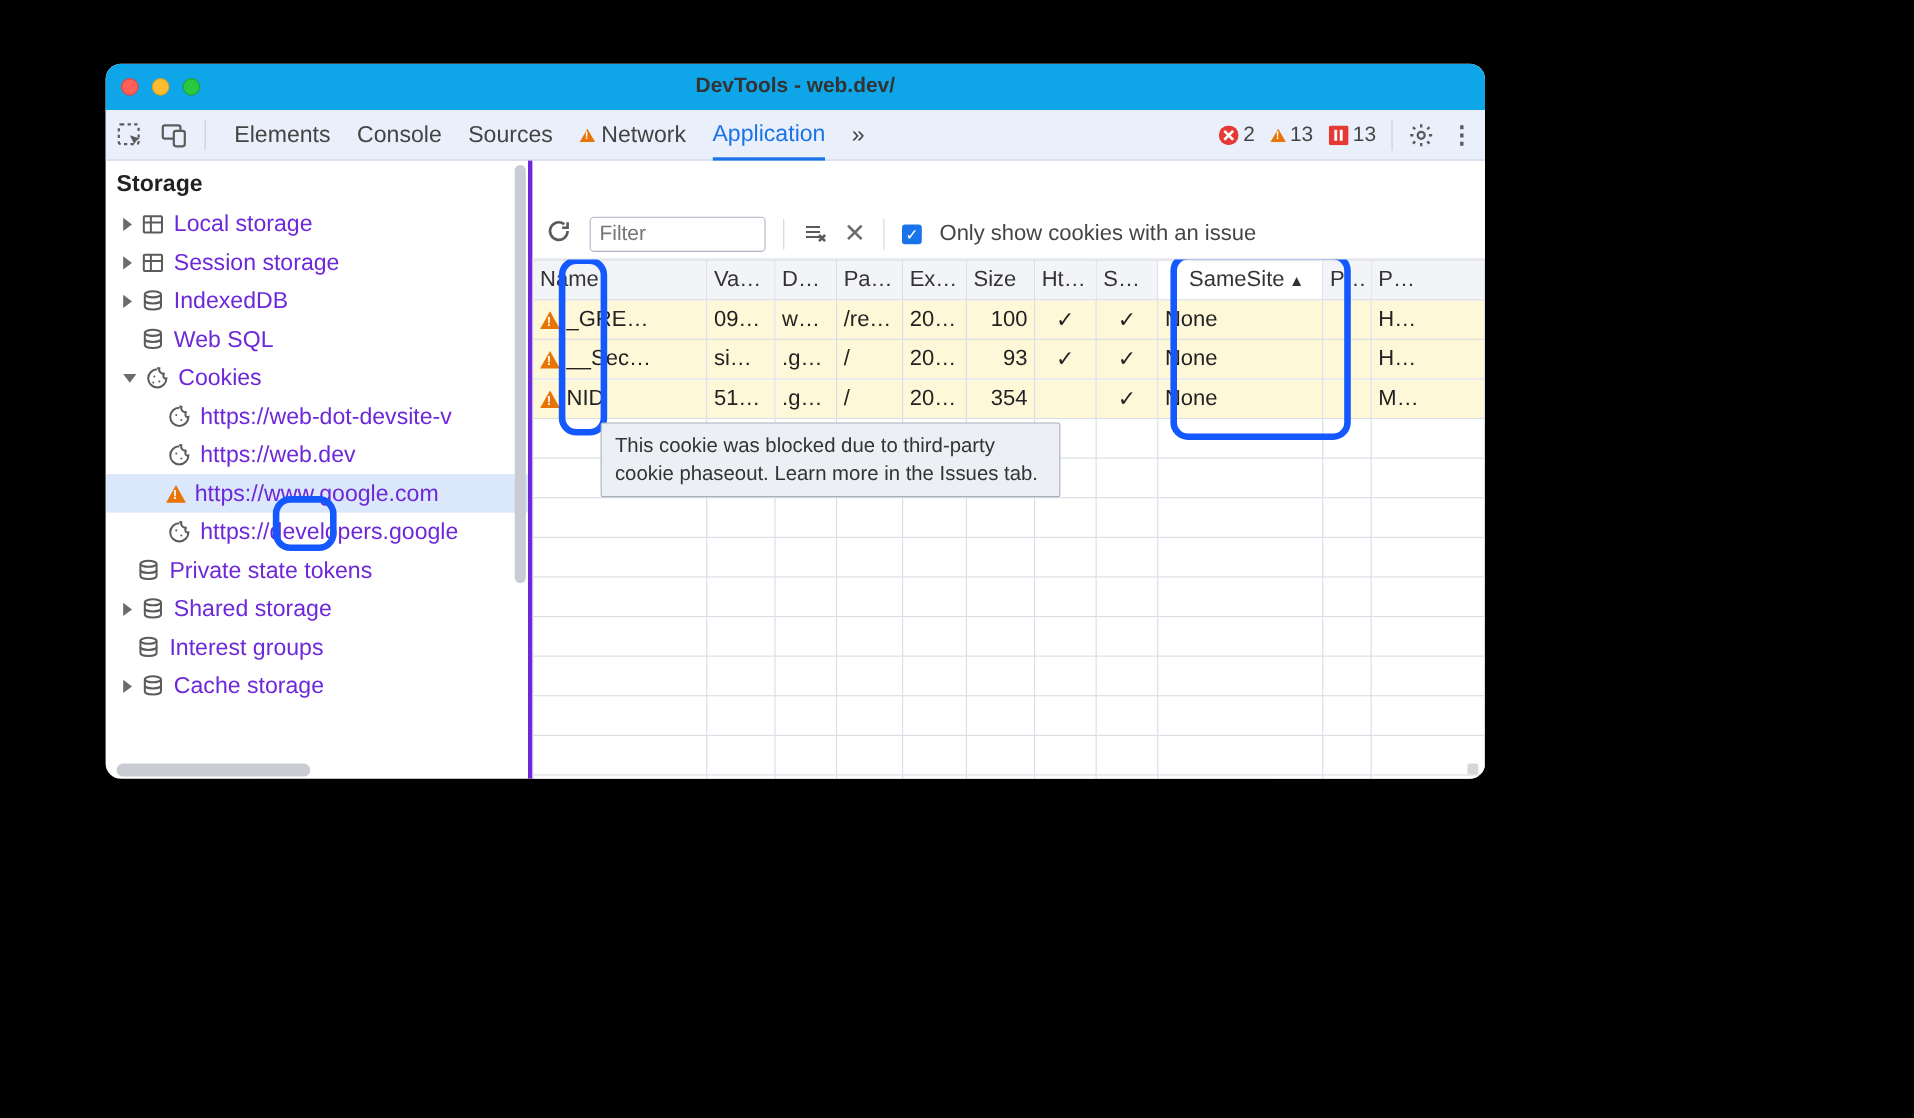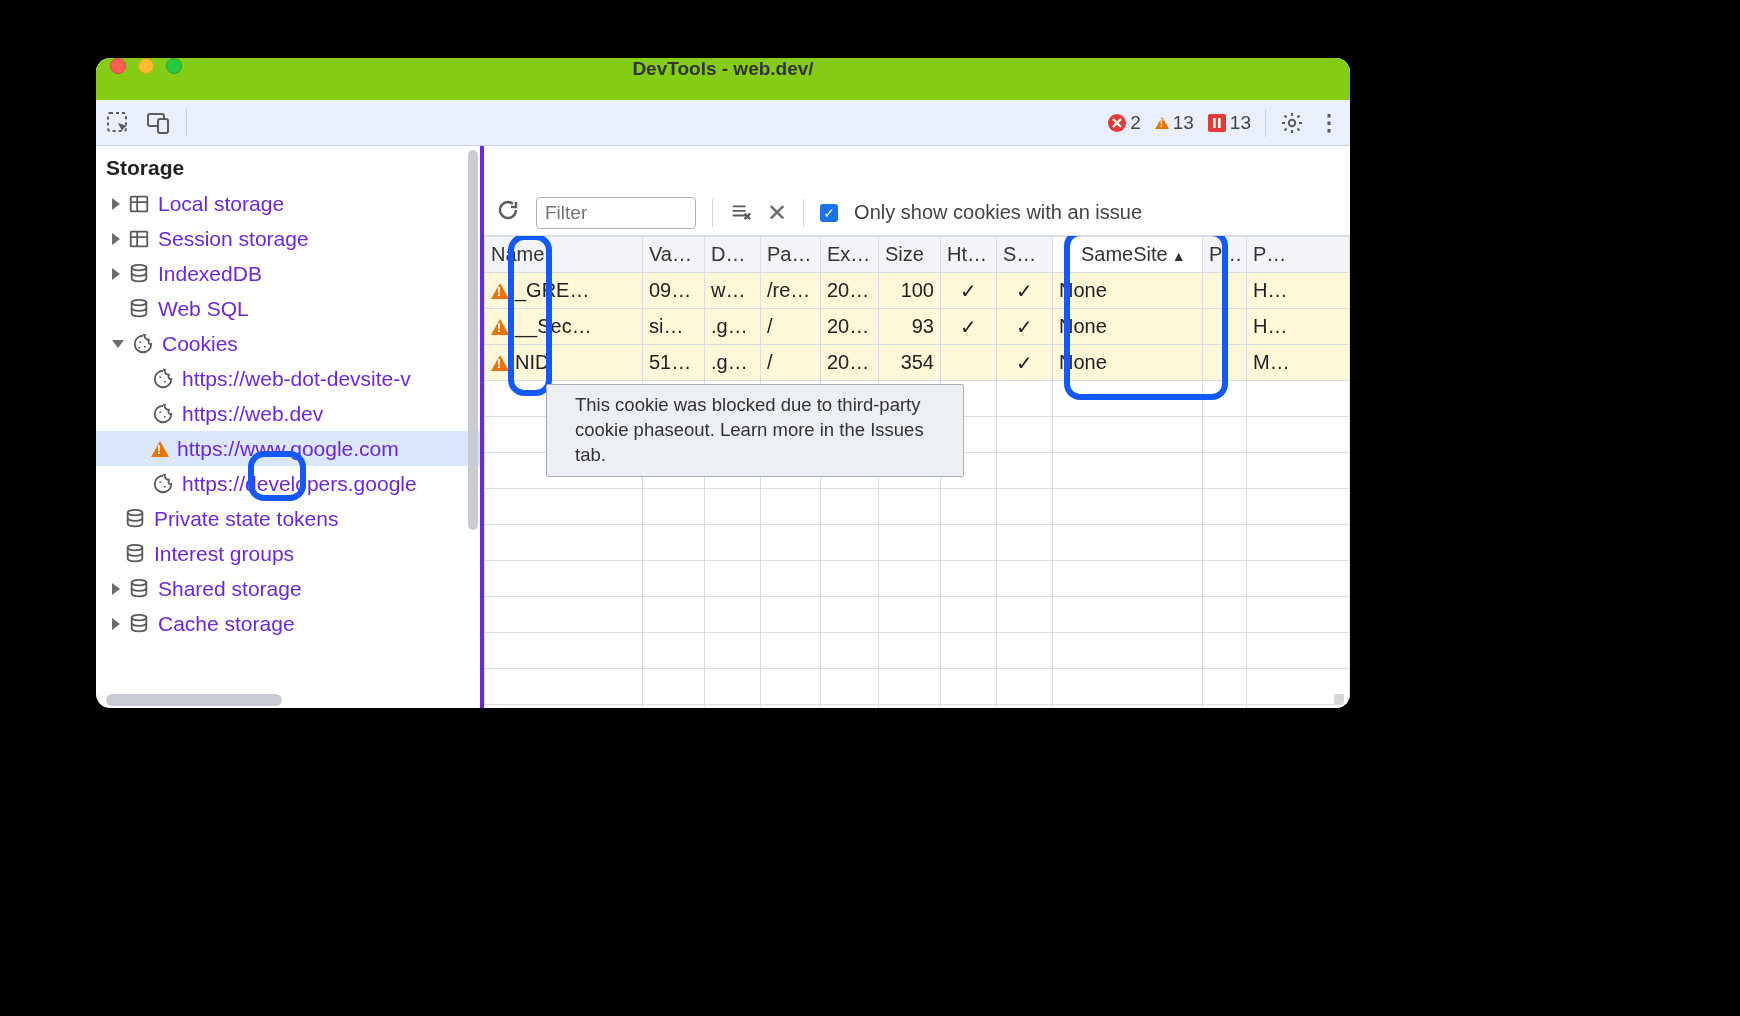--- a/index.html
+++ b/index.html
@@ -6,21 +6,21 @@
   html, body { height: 100%; background: #000; font-family: "Helvetica Neue", Arial, sans-serif; font-size: 22.5px; }
   .stage { position: relative; width: 1740px; height: 1016px; background: #000; }
   .window {
     position: absolute; left: 96px; top: 58px; width: 1254px; height: 650px;
     background: #fff; border-radius: 14px; box-shadow: 0 30px 70px rgba(0,0,0,.45);
     overflow: hidden; display: flex; flex-direction: column;
   }
 
   
   .titlebar {
-    height: 42px; background: #84cc16; display: flex; align-items: flex-start; padding: 0 14px; position: relative; flex-shrink: 0;
+    height: 42px; background: #0ea5e9; display: flex; align-items: center; padding: 0 14px; position: relative; flex-shrink: 0;
     border-top-left-radius: 14px; border-top-right-radius: 14px;
   }
   .traffic { display: flex; gap: 12px; }
   .traffic .dot { width: 16px; height: 16px; border-radius: 50%; }
   .t-red { background: #ff5f57; border: 1px solid #e0443e; }
   .t-yel { background: #febc2e; border: 1px solid #dda022; }
   .t-grn { background: #28c840; border: 1px solid #1ea531; }
   .title { position: absolute; left: 50%; transform: translateX(-50%); font-weight: 600; font-size: 19px; color: #333; }
 
   
@@ -73,21 +73,21 @@
   .name-cell { display:flex; align-items:center; gap:6px; }
   .check { text-align:center !important; }
   .size-col { text-align:right !important; }
 
   
   .ring { position:absolute; border:6px solid #1458ff; border-radius:16px; pointer-events:none; }
 
   
   .tooltip {
     position:absolute; left:62px; top:148px; width:418px; background:#eceff3;
-    border:1px solid #aab0ba; color:#333; font-size:18.5px; padding:8px 28px; line-height:1.35; z-index:5; border-radius:2px;
+    border:1px solid #aab0ba; color:#333; font-size:18.5px; padding:8px 12px; line-height:1.35; z-index:5; border-radius:2px;
   }
 
   
   .tri-warn { width:0; height:0; border-style:solid; border-width:0 9px 16px 9px; border-color:transparent transparent #e97406 transparent; position:relative; }
   .tri-warn::after { content:"!"; position:absolute; left:-3px; top:2px; font-size:12px; font-weight:700; color:#fff; }
   
   .tri-warn.small { border-width:0 7px 12px 7px; }
   .tri-warn.small::after { top:1px; left:-2px; font-size:10px; }
 
   
@@ -123,20 +123,41 @@
               <path d="M12 12 l9 3 l-3 2 l-2 3 z" fill="#5b5b5b" stroke="none"></path>
             </svg>
         </span>
         <span>
           <svg class="ico" viewBox="0 0 24 24">
               <rect x="2" y="3" width="16" height="12" rx="2"></rect>
               <rect x="12" y="8" width="10" height="14" rx="2" fill="#eaf0fb"></rect>
             </svg>
         </span>
         <span style="width:1px;height:28px;background:#c6ceda;display:inline-block"></span>
+      </div>
+      <div class="tabs">
+        <div class="tab">
+            <span>Elements</span>
+          </div>
+        <div class="tab">
+            <span>Console</span>
+          </div>
+        <div class="tab">
+            <span>Sources</span>
+          </div>
+        <div class="tab">
+            <span class="tri-warn small"></span>
+            <span>Network</span>
+          </div>
+        <div class="tab active">
+            <span>Application</span>
+          </div>
+        <div class="tab">
+            <span>»</span>
+          </div>
       </div>
       <div class="ts-right">
         <span class="status-item">
           <svg width="18" height="18" viewBox="0 0 18 18">
               <circle cx="9" cy="9" r="9" fill="#e53935"></circle>
               <path d="M5 5 L13 13 M13 5 L5 13" stroke="#fff" stroke-width="2.4"></path>
             </svg>
           <span>2</span>
         </span>
         <span class="status-item">
@@ -243,36 +264,36 @@
           </div>
 
           <div class="tree-row sub">
             <svg class="ico-db" viewBox="0 0 24 24" fill="none" stroke="#5b5b5b" stroke-width="2">
                 <ellipse cx="12" cy="5" rx="8" ry="3"></ellipse>
                 <path d="M4 5v6c0 1.7 3.6 3 8 3s8-1.3 8-3V5"></path>
                 <path d="M4 11v6c0 1.7 3.6 3 8 3s8-1.3 8-3v-6"></path>
               </svg>
             <span>Private state tokens</span>
           </div>
+          <div class="tree-row">
+            <span class="caret right"></span>
+            <svg class="ico-db" viewBox="0 0 24 24" fill="none" stroke="#5b5b5b" stroke-width="2">
+                <ellipse cx="12" cy="5" rx="8" ry="3"></ellipse>
+                <path d="M4 5v6c0 1.7 3.6 3 8 3s8-1.3 8-3V5"></path>
+                <path d="M4 11v6c0 1.7 3.6 3 8 3s8-1.3 8-3v-6"></path>
+              </svg>
+            <span>Shared storage</span>
+          </div>
           <div class="tree-row sub">
             <svg class="ico-db" viewBox="0 0 24 24" fill="none" stroke="#5b5b5b" stroke-width="2">
                 <ellipse cx="12" cy="5" rx="8" ry="3"></ellipse>
                 <path d="M4 5v6c0 1.7 3.6 3 8 3s8-1.3 8-3V5"></path>
                 <path d="M4 11v6c0 1.7 3.6 3 8 3s8-1.3 8-3v-6"></path>
               </svg>
             <span>Interest groups</span>
-          </div>
-          <div class="tree-row">
-            <span class="caret right"></span>
-            <svg class="ico-db" viewBox="0 0 24 24" fill="none" stroke="#5b5b5b" stroke-width="2">
-                <ellipse cx="12" cy="5" rx="8" ry="3"></ellipse>
-                <path d="M4 5v6c0 1.7 3.6 3 8 3s8-1.3 8-3V5"></path>
-                <path d="M4 11v6c0 1.7 3.6 3 8 3s8-1.3 8-3v-6"></path>
-              </svg>
-            <span>Shared storage</span>
           </div>
           <div class="tree-row">
             <span class="caret right"></span>
             <svg class="ico-db" viewBox="0 0 24 24" fill="none" stroke="#5b5b5b" stroke-width="2">
                 <ellipse cx="12" cy="5" rx="8" ry="3"></ellipse>
                 <path d="M4 5v6c0 1.7 3.6 3 8 3s8-1.3 8-3V5"></path>
                 <path d="M4 11v6c0 1.7 3.6 3 8 3s8-1.3 8-3v-6"></path>
               </svg>
             <span>Cache storage</span>
           </div>

